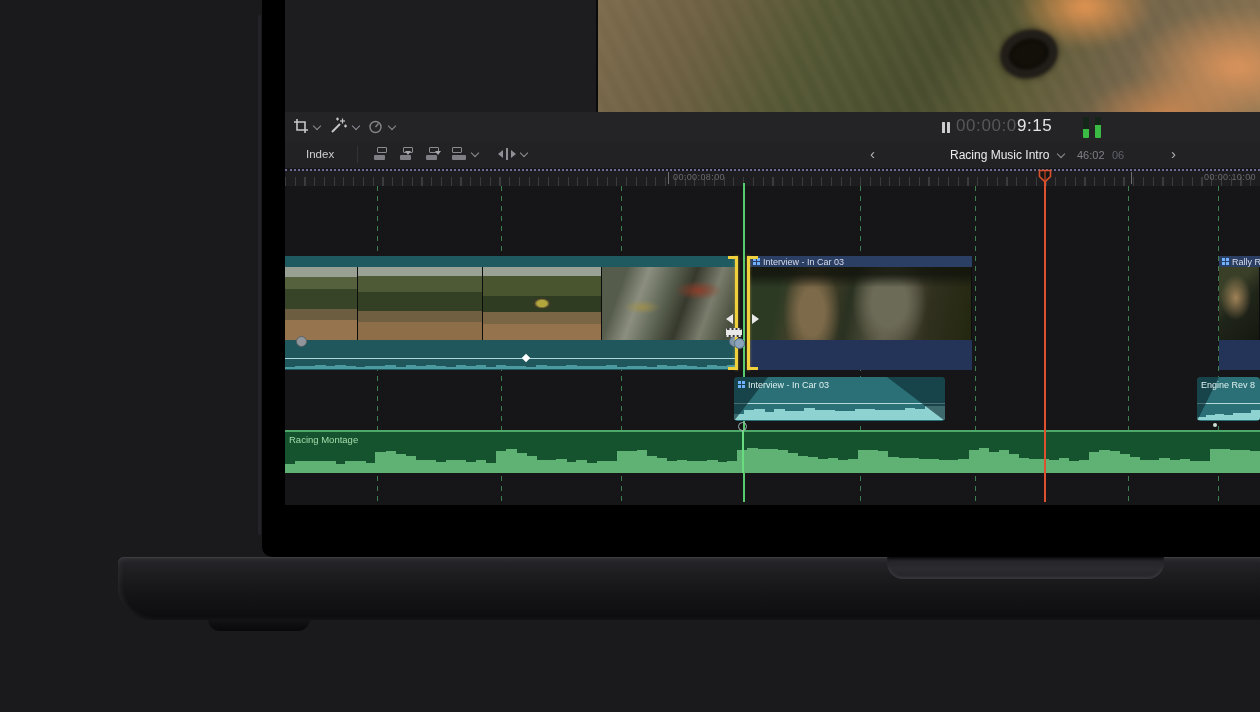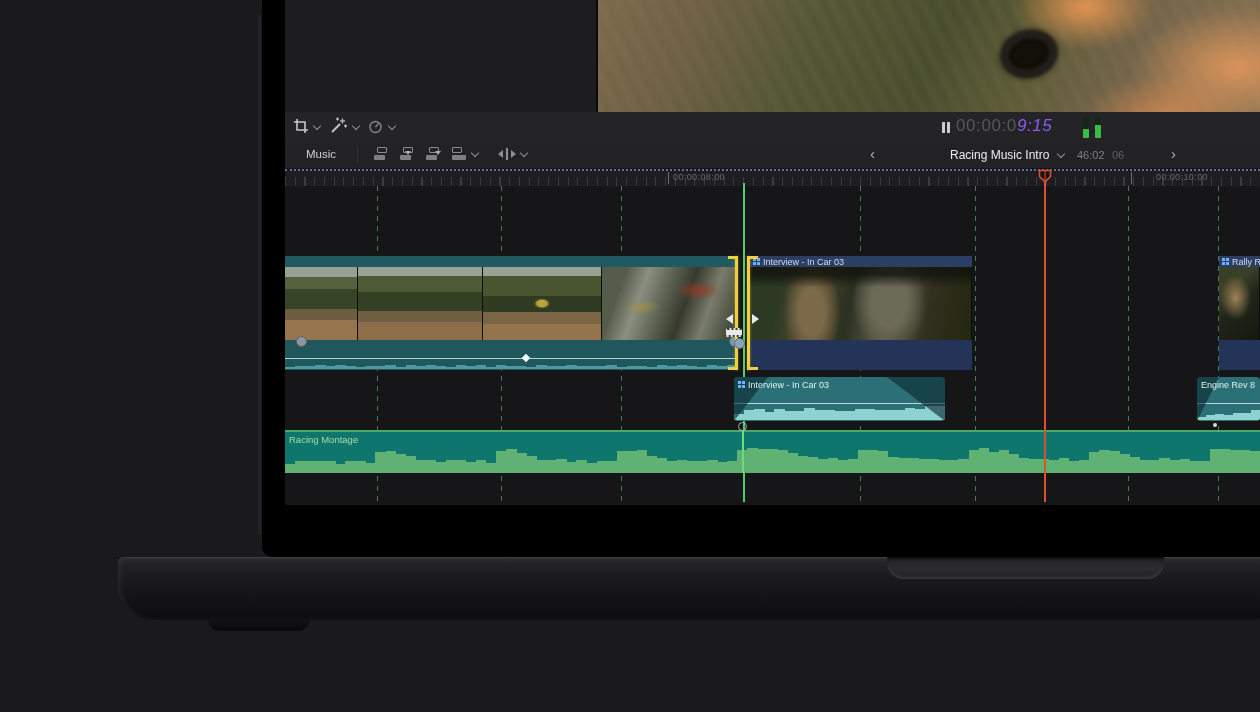--- a/index.html
+++ b/index.html
@@ -29,21 +29,21 @@
       linear-gradient(113deg,#7b694a 0%,#6a5c40 16%,#4d522f 32%,#414829 50%,#565631 62%,#6e6046 76%,#8a7450 100%);}
   .tire{left:402px;top:30px;width:40px;height:30px;border-radius:50%;border:9px solid #211d18;
     background:#121008;box-shadow:0 0 6px rgba(0,0,0,.6), inset 0 0 4px #000;transform:rotate(-14deg);filter:blur(1.5px);}
   
   #toolbar{left:285px;top:112px;width:975px;height:30px;background:#242427;border-bottom:1px solid #0c0c0d;}
   .chev{width:7px;height:7px;}
   .chev::before{content:"";position:absolute;left:1px;top:0;width:5px;height:5px;
     border-right:1.5px solid #8f8f96;border-bottom:1.5px solid #8f8f96;transform:rotate(45deg);}
   .pausebar{width:3px;height:11px;background:#cdcdd0;border-radius:.5px;}
   #timecode{font-size:17px;letter-spacing:.6px;font-weight:400;}
-  #tc-dim{color:#57575a;} #tc-bright{color:#8b5cf6;font-style:italic;}
+  #tc-dim{color:#57575a;} #tc-bright{color:#e5e5e5;}
   .meter{width:6px;height:21px;background:#16251a;border-radius:1px;overflow:hidden;}
   .meter .fill{position:absolute;bottom:0;left:0;width:100%;background:#3abc44;}
   
   #tl-header{left:285px;top:142px;width:975px;height:26px;background:#222225;}
   #index-btn{left:300px;top:147px;font-size:11.5px;color:#cfcfd3;padding:1px 6px;}
   .hsep{width:1px;height:17px;background:#323237;}
   .edit-ic{width:16px;height:13px;}
   .edit-ic .top{position:absolute;top:0;left:3px;width:8px;height:4px;border:1px solid #8b8b90;border-radius:1px;}
   .edit-ic .bot{position:absolute;bottom:0;left:0;width:11px;height:5px;background:#7e7e84;border-radius:1px;}
   .edit-ic .arr{position:absolute;width:0;height:0;border-left:3px solid transparent;border-right:3px solid transparent;border-top:4px solid #a8a8ae;}
@@ -114,21 +114,21 @@
   
   .aclip{top:377px;height:44px;border-radius:4px;background:#2a7076;overflow:hidden;z-index:2;}
   .aclip .ahead{position:absolute;top:2px;left:0;right:0;height:11px;display:flex;align-items:center;gap:3px;padding-left:4px;
     font-size:9px;color:#dff0f0;white-space:nowrap;overflow:hidden;z-index:3;}
   .fade-l{position:absolute;left:0;top:0;height:100%;background:rgba(12,40,46,.62);clip-path:polygon(0 0,100% 0,0 100%);z-index:2;}
   .fade-r{position:absolute;right:0;top:0;height:100%;background:rgba(12,40,46,.62);clip-path:polygon(0 0,100% 0,100% 100%);z-index:2;}
   .aclip .volline{top:26px;z-index:1;}
   .fade-ring{width:7px;height:7px;border-radius:50%;border:1.5px solid #9fb4b4;background:rgba(0,0,0,0);z-index:4;}
   .mini-dot{width:4px;height:4px;border-radius:50%;background:#cfe0d2;z-index:4;}
   
-  #music-clip{left:285px;top:430px;width:975px;height:43px;background:#0f766e;border-top:2px solid #4da967;box-sizing:border-box;overflow:hidden;z-index:2;}
+  #music-clip{left:285px;top:430px;width:975px;height:43px;background:#14532d;border-top:2px solid #4da967;box-sizing:border-box;overflow:hidden;z-index:2;}
   #music-label{position:absolute;left:4px;top:2px;font-size:9.5px;color:#a6dbac;}
   #music-wf{position:absolute;left:0;right:0;bottom:0;height:27px;}
   #music-wf .wfbar{background:#5fb273;bottom:0;}
   .aud-wf .wfbar{background:#8fd2d2;}
   .c0-wf .wfbar{background:#4b9aa0;}
   
   .toolbtn{display:flex;align-items:center;}
 </style>
 </head>
 <body>
@@ -181,21 +181,21 @@
   </div>
   <div class="abs" id="timecode" style="left:956px;top:116px;"><span id="tc-dim">00:00:0</span><span id="tc-bright">9:15</span></div>
   <div class="abs meter" style="left:1083px;top:117px;">
       <div class="fill" id="meter-l" style="height: 45%;"></div>
     </div>
   <div class="abs meter" style="left:1095px;top:117px;">
       <div class="fill" id="meter-r" style="height: 62%;"></div>
     </div>
 
   <div class="abs" id="tl-header"></div>
-  <div class="abs" id="index-btn">Music</div>
+  <div class="abs" id="index-btn">Index</div>
   <div class="abs hsep" style="left:357px;top:146px;"></div>
 
   <div class="abs edit-ic" style="left:374px;top:147px;">
     <div class="top"></div>
       <div class="bot"></div>
   </div>
   <div class="abs edit-ic" style="left:400px;top:147px;">
     <div class="top"></div>
       <div class="bot"></div>
       <div class="arr" style="left:5px;top:4px;"></div>
@@ -356,21 +356,21 @@
 <div class="abs guide" style="left: 377px;"></div>
     <div class="abs guide" style="left: 501px;"></div>
     <div class="abs guide" style="left: 621px;"></div>
     <div class="abs guide" style="left: 860px;"></div>
     <div class="abs guide" style="left: 975px;"></div>
     <div class="abs guide" style="left: 1128px;"></div>
     <div class="abs guide" style="left: 1218px;"></div>
     <div class="abs ruler-bigtick" style="left: 668px;"></div>
     <div class="abs ruler-label" style="left: 673px;">00:00:08:00</div>
     <div class="abs ruler-bigtick" style="left: 1131px;"></div>
-    <div class="abs ruler-label" style="left: 1156px;">00:00:10:00</div>
+    <div class="abs ruler-label" style="left: 1204px;">00:00:10:00</div>
     <div class="abs vclip teal" style="left: 285px; width: 452px;">
       <div class="thumbrow">
         <div class="thumb th-c0928-1" style="width: 73px;"></div>
         <div class="thumb th-c0928-2" style="width: 125px;"></div>
         <div class="thumb th-c0928-3" style="width: 119px;"></div>
         <div class="thumb th-c0928-4" style="width: 135px;"></div>
       </div>
       <div class="c0928-audio c0-wf">
         <div class="volline" style="top: 18px;"></div>
         <div class="wfbar" style="left: 0px; width: 10.4444px; height: 1.86667px;"></div>

